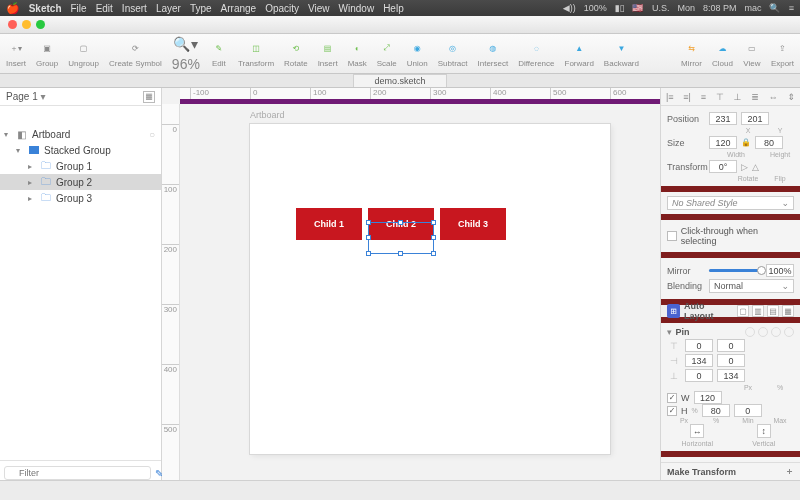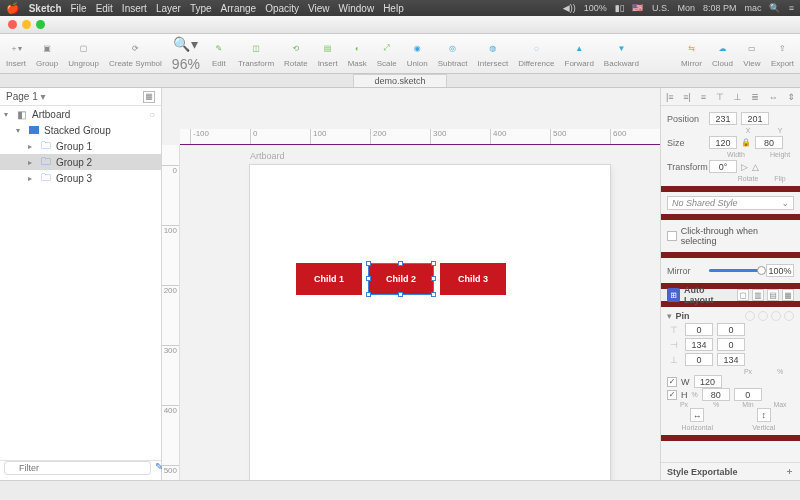--- a/index.html
+++ b/index.html
@@ -26,49 +26,49 @@
   .tool.orange .ticon{ color:#f0a030;}
   .toolbar .spacer{ flex:1;}
   .zoom { display:flex; align-items:center; gap:4px; }
   .zoom .mag{ font-size:14px; color:#6a6a6a;}
   .zoom .pct{ font-size:14px; color:#888;}
   
   .tabstrip{ height:14px; background:#e7e7e7; border-bottom:1px solid #c7c7c7; display:flex; align-items:center; justify-content:center;}
   .tab{ font-size:9px; color:#555; padding:0 20px; background:#f3f3f3; height:100%; display:flex; align-items:center; border:1px solid #d0d0d0; border-bottom:none;}
   
   .main{ display:flex; height:calc(500px - 16px - 18px - 40px - 14px - 20px);}
-  .sidebar-left{ width:162px; background:#fff; border-right:1px solid #d6d6d6; display:flex; flex-direction:column;}
+  .sidebar-left{ width:162px; background:#fff; border-right:1px solid #d6d6d6; display:flex; flex-direction:column;gap:20px;}
   .pagebar{ height:18px; border-bottom:1px solid #e2e2e2; display:flex; align-items:center; padding:0 6px; font-size:10px; color:#555;}
   .pagebar .dd::after{content:" ▾"; color:#888;}
   .pagebar .sq{ margin-left:auto; width:12px; height:12px; border:1px solid #bbb; display:flex; align-items:center; justify-content:center; font-size:8px; color:#888;}
   .layers{ flex:1; overflow:auto; font-size:10px;}
   .layer-row{ height:16px; display:flex; align-items:center; padding-left:4px; gap:4px; color:#444;}
   .layer-row .tri{ color:#888; font-size:8px; width:8px;}
   .layer-row .ico{ width:12px; display:flex; align-items:center; justify-content:center;}
   .layer-row.indent1{ padding-left:16px;}
   .layer-row.indent2{ padding-left:28px;}
   .layer-row.sel{ background:#d9d9d9;}
   .fold-blue{ color:#3a82d8;}
   .art-ico{ color:#888;}
   .stack-ico{ width:10px; height:8px; background:#3a82d8; display:inline-block;}
-  .sb-footer{ height:20px; border-top:1px solid #e2e2e2; display:flex; align-items:flex-start; padding:0 4px; gap:4px;}
+  .sb-footer{ height:20px; border-top:1px solid #e2e2e2; display:flex; align-items:flex-end; padding:0 4px; gap:4px;}
   .sb-footer .srch{ flex:1; height:14px; border:1px solid #ddd; border-radius:3px; font-size:9px; padding:0 14px; color:#aaa; position:relative;}
   .sb-footer .mag{ position:absolute; left:8px; font-size:9px; color:#aaa;}
   .sb-footer .fbtn{ width:12px; height:12px; color:#3a82d8; font-size:10px; text-align:center;}
   
   .canvas-wrap{ flex:1; display:flex; flex-direction:column; background:#f2f2f2; position:relative;}
-  .ruler-top{ height:16px; background:#fafafa; border-bottom:1px solid #701a75; position:relative; margin-left:18px; overflow:hidden;margin-top:41px;}
+  .ruler-top{ height:16px; background:#fafafa; border-bottom:5px solid #701a75; position:relative; margin-left:18px; overflow:hidden;}
   .ruler-top .mark{ position:absolute; top:0; height:100%; border-left:1px solid #ccc; font-size:8px; color:#999; padding-left:2px;}
   .canvas-body{ flex:1; display:flex;}
   .ruler-left{ width:18px; background:#fafafa; border-right:1px solid #ddd; position:relative;}
   .ruler-left .mark{ position:absolute; left:0; width:100%; border-top:1px solid #ccc; font-size:8px; color:#999; writing-mode:horizontal-tb; text-align:right; padding-right:2px;}
   .canvas{ flex:1; position:relative; overflow:hidden;}
   .artboard{ position:absolute; left:70px; top:20px; width:360px; height:330px; background:#fff; box-shadow:0 0 0 1px #d8d8d8, 2px 2px 6px rgba(0,0,0,.08);}
   .art-label{ position:absolute; left:70px; top:6px; font-size:9px; color:#aaa;}
-  .child{ position:absolute; top:118px; width:66px; height:32px; background:#c8171f; color:#fff; font-size:9px; font-weight:bold; display:flex; align-items:center; justify-content:center;}
+  .child{ position:absolute; top:104px; width:66px; height:32px; background:#c8171f; color:#fff; font-size:9px; font-weight:bold; display:flex; align-items:center; justify-content:center;}
   .c1{ left:116px;} .c2{ left:188px;} .c3{ left:260px;}
   .sel-box{ position:absolute; border:1px solid #3a82d8;}
   .handle{ position:absolute; width:5px; height:5px; background:#fff; border:1px solid #3a82d8;}
   
   .inspector{ width:140px; background:#f4f4f4; border-left:1px solid #d6d6d6; display:flex; flex-direction:column; font-size:9px; color:#555; overflow-y:auto;}
   .insp-top{ height:18px; border-bottom:1px solid #ddd; display:flex; align-items:center; justify-content:space-around;}
   .insp-top span{ font-size:9px; color:#888;}
   .insp-sec{ padding:4px 6px; border-bottom:6px solid #7f1d1d; }
   .row{ display:flex; align-items:center; gap:4px; margin:2px 0;}
   .row .lbl{ width:38px; color:#666;}
@@ -373,20 +373,26 @@
     </div>
     <div class="insp-sec">
       <div class="row">
           <span class="lbl">Mirror</span>
         <div class="slider">
             <div class="fill"></div>
             <div class="knob"></div>
           </div>
         <div class="fld s">100%</div>
       </div>
+      <div class="row">
+          <span class="lbl">Blending</span>
+        <div class="dd-fld" style="flex:1">
+            <span>Normal</span>
+          </div>
+      </div>
     </div>
     <div class="insp-sec auto-row">
       <span class="auto-badge">⊞</span>
       <span style="font-weight:600">Auto Layout</span>
       <div class="icon-grp">
         <span>▢</span>
         <span>▥</span>
         <span>▤</span>
         <span>▦</span>
       </div>
@@ -446,19 +452,19 @@
             <div class="ic">↔</div>
             <span class="sublbl">Horizontal</span>
           </div>
         <div class="hv">
             <div class="ic">↕</div>
             <span class="sublbl">Vertical</span>
           </div>
       </div>
     </div>
     <div class="exp">
-        <span>Style Exportable</span>
+        <span>Make Transform</span>
         <span style="margin-left:auto;color:#888">＋</span>
       </div>
   </div>
 
 </div>
 <div class="status"></div>
 
 </body></html>

